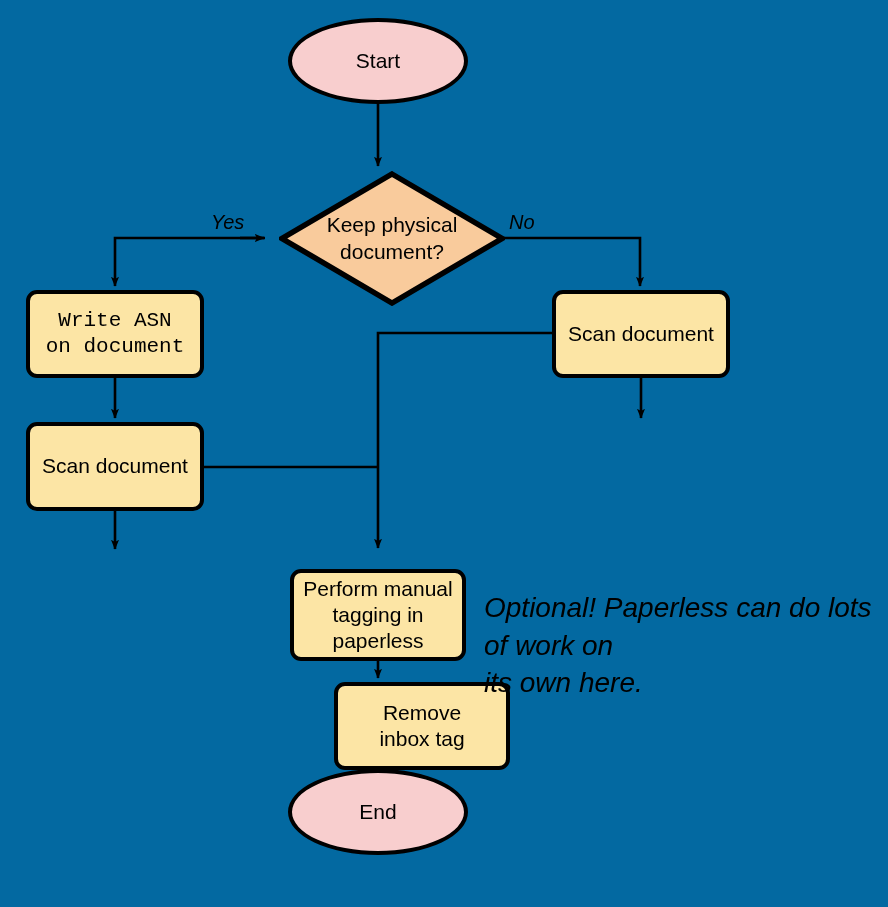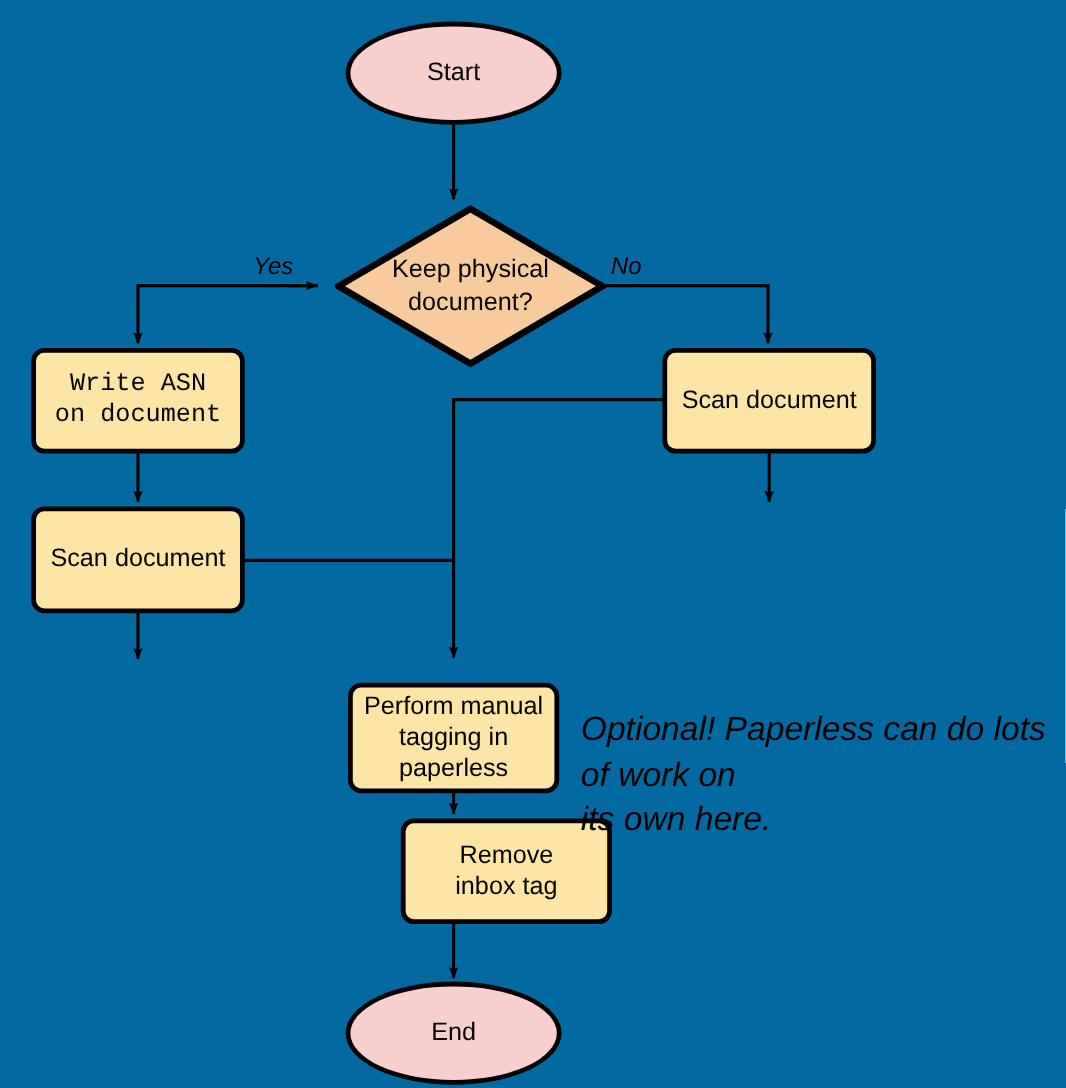--- a/index.html
+++ b/index.html
@@ -172,21 +172,21 @@
     <span class="node-label">Perform manual
 tagging in
 paperless</span>
   </div>
 
   <div class="node node-process" style="left:290px; top:682px; width:176px; height:88px;margin-left:44px;">
     <span class="node-label">Remove
 inbox tag</span>
   </div>
 
-  <div class="node node-terminal" style="left:288px; top:818px; width:180px; height:86px;">
+  <div class="node node-terminal" style="left:288px; top:769px; width:180px; height:86px;">
     <span class="node-label">End</span>
   </div>
 
   <div class="edge-label" style="left:211px; top:211px;">Yes</div>
 
   <div class="edge-label" style="left:509px; top:211px;">No</div>
 
   <div class="annotation" style="left:484px; top:589px; width:400px;">
     <span>Optional! Paperless can do lots of work on</span>
     <span>its own here.</span>

